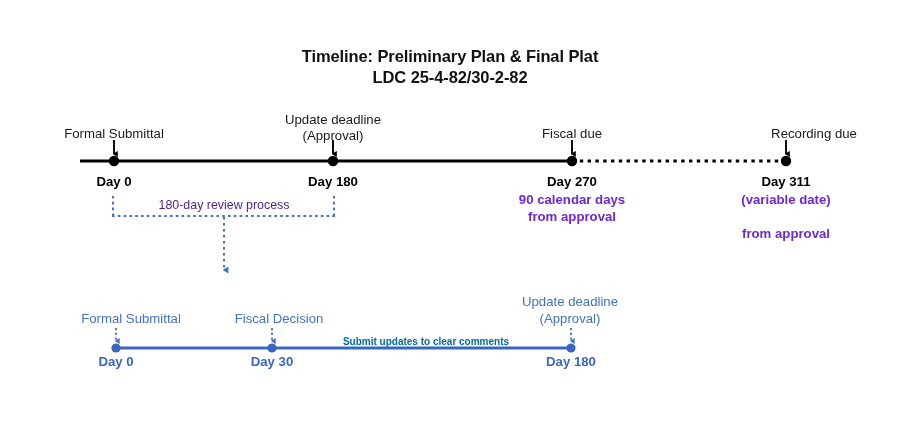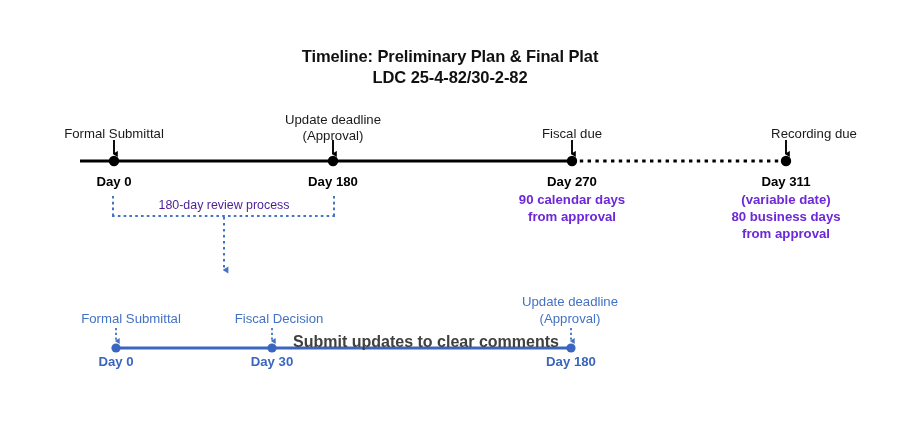--- a/index.html
+++ b/index.html
@@ -73,23 +73,23 @@
     font-size: 13.2px;
     font-weight: bold;
     color: #3b66c0;
   }
   .lbl-bracket {
     font-size: 12.4px;
     font-weight: normal;
     color: #4c1d95;
   }
   .lbl-submit {
-    font-size: 16px;
+    font-size: 10px;
     font-weight: bold;
-    color: #404040;
+    color: #0369a1;
   }
   .ctr {
     transform: translateX(-50%);
   }
 </style>
 </head>
 <body>
 
 <div id="canvas">
 
@@ -152,21 +152,20 @@
   <div class="lbl lbl-day ctr" style="left:333px; top:174px;">Day 180</div>
 
   <div class="lbl lbl-top ctr" style="left:572px; top:126px;">Fiscal due</div>
   <div class="lbl lbl-day ctr" style="left:572px; top:174px;">Day 270</div>
   <div class="lbl lbl-sub ctr" style="left:572px; top:191px;">90 calendar days</div>
   <div class="lbl lbl-sub ctr" style="left:572px; top:208px;">from approval</div>
 
   <div class="lbl lbl-top ctr" style="left:814px; top:126px;">Recording due</div>
   <div class="lbl lbl-day ctr" style="left:786px; top:174px;">Day 311</div>
   <div class="lbl lbl-sub ctr" style="left:786px; top:191px;">(variable date)</div>
-  <div class="lbl lbl-sub ctr" style="left:786px; top:208px;">80 business days</div>
   <div class="lbl lbl-sub ctr" style="left:786px; top:225px;">from approval</div>
 
   <div class="lbl lbl-bracket ctr" style="left:224px; top:197px;">180-day review process</div>
 
   <div class="lbl lbl-blue ctr" style="left:131px; top:311px;">Formal Submittal</div>
   <div class="lbl lbl-blue-day ctr" style="left:116px; top:354px;">Day 0</div>
 
   <div class="lbl lbl-blue ctr" style="left:279px; top:311px;">Fiscal Decision</div>
   <div class="lbl lbl-blue-day ctr" style="left:272px; top:354px;">Day 30</div>
 

